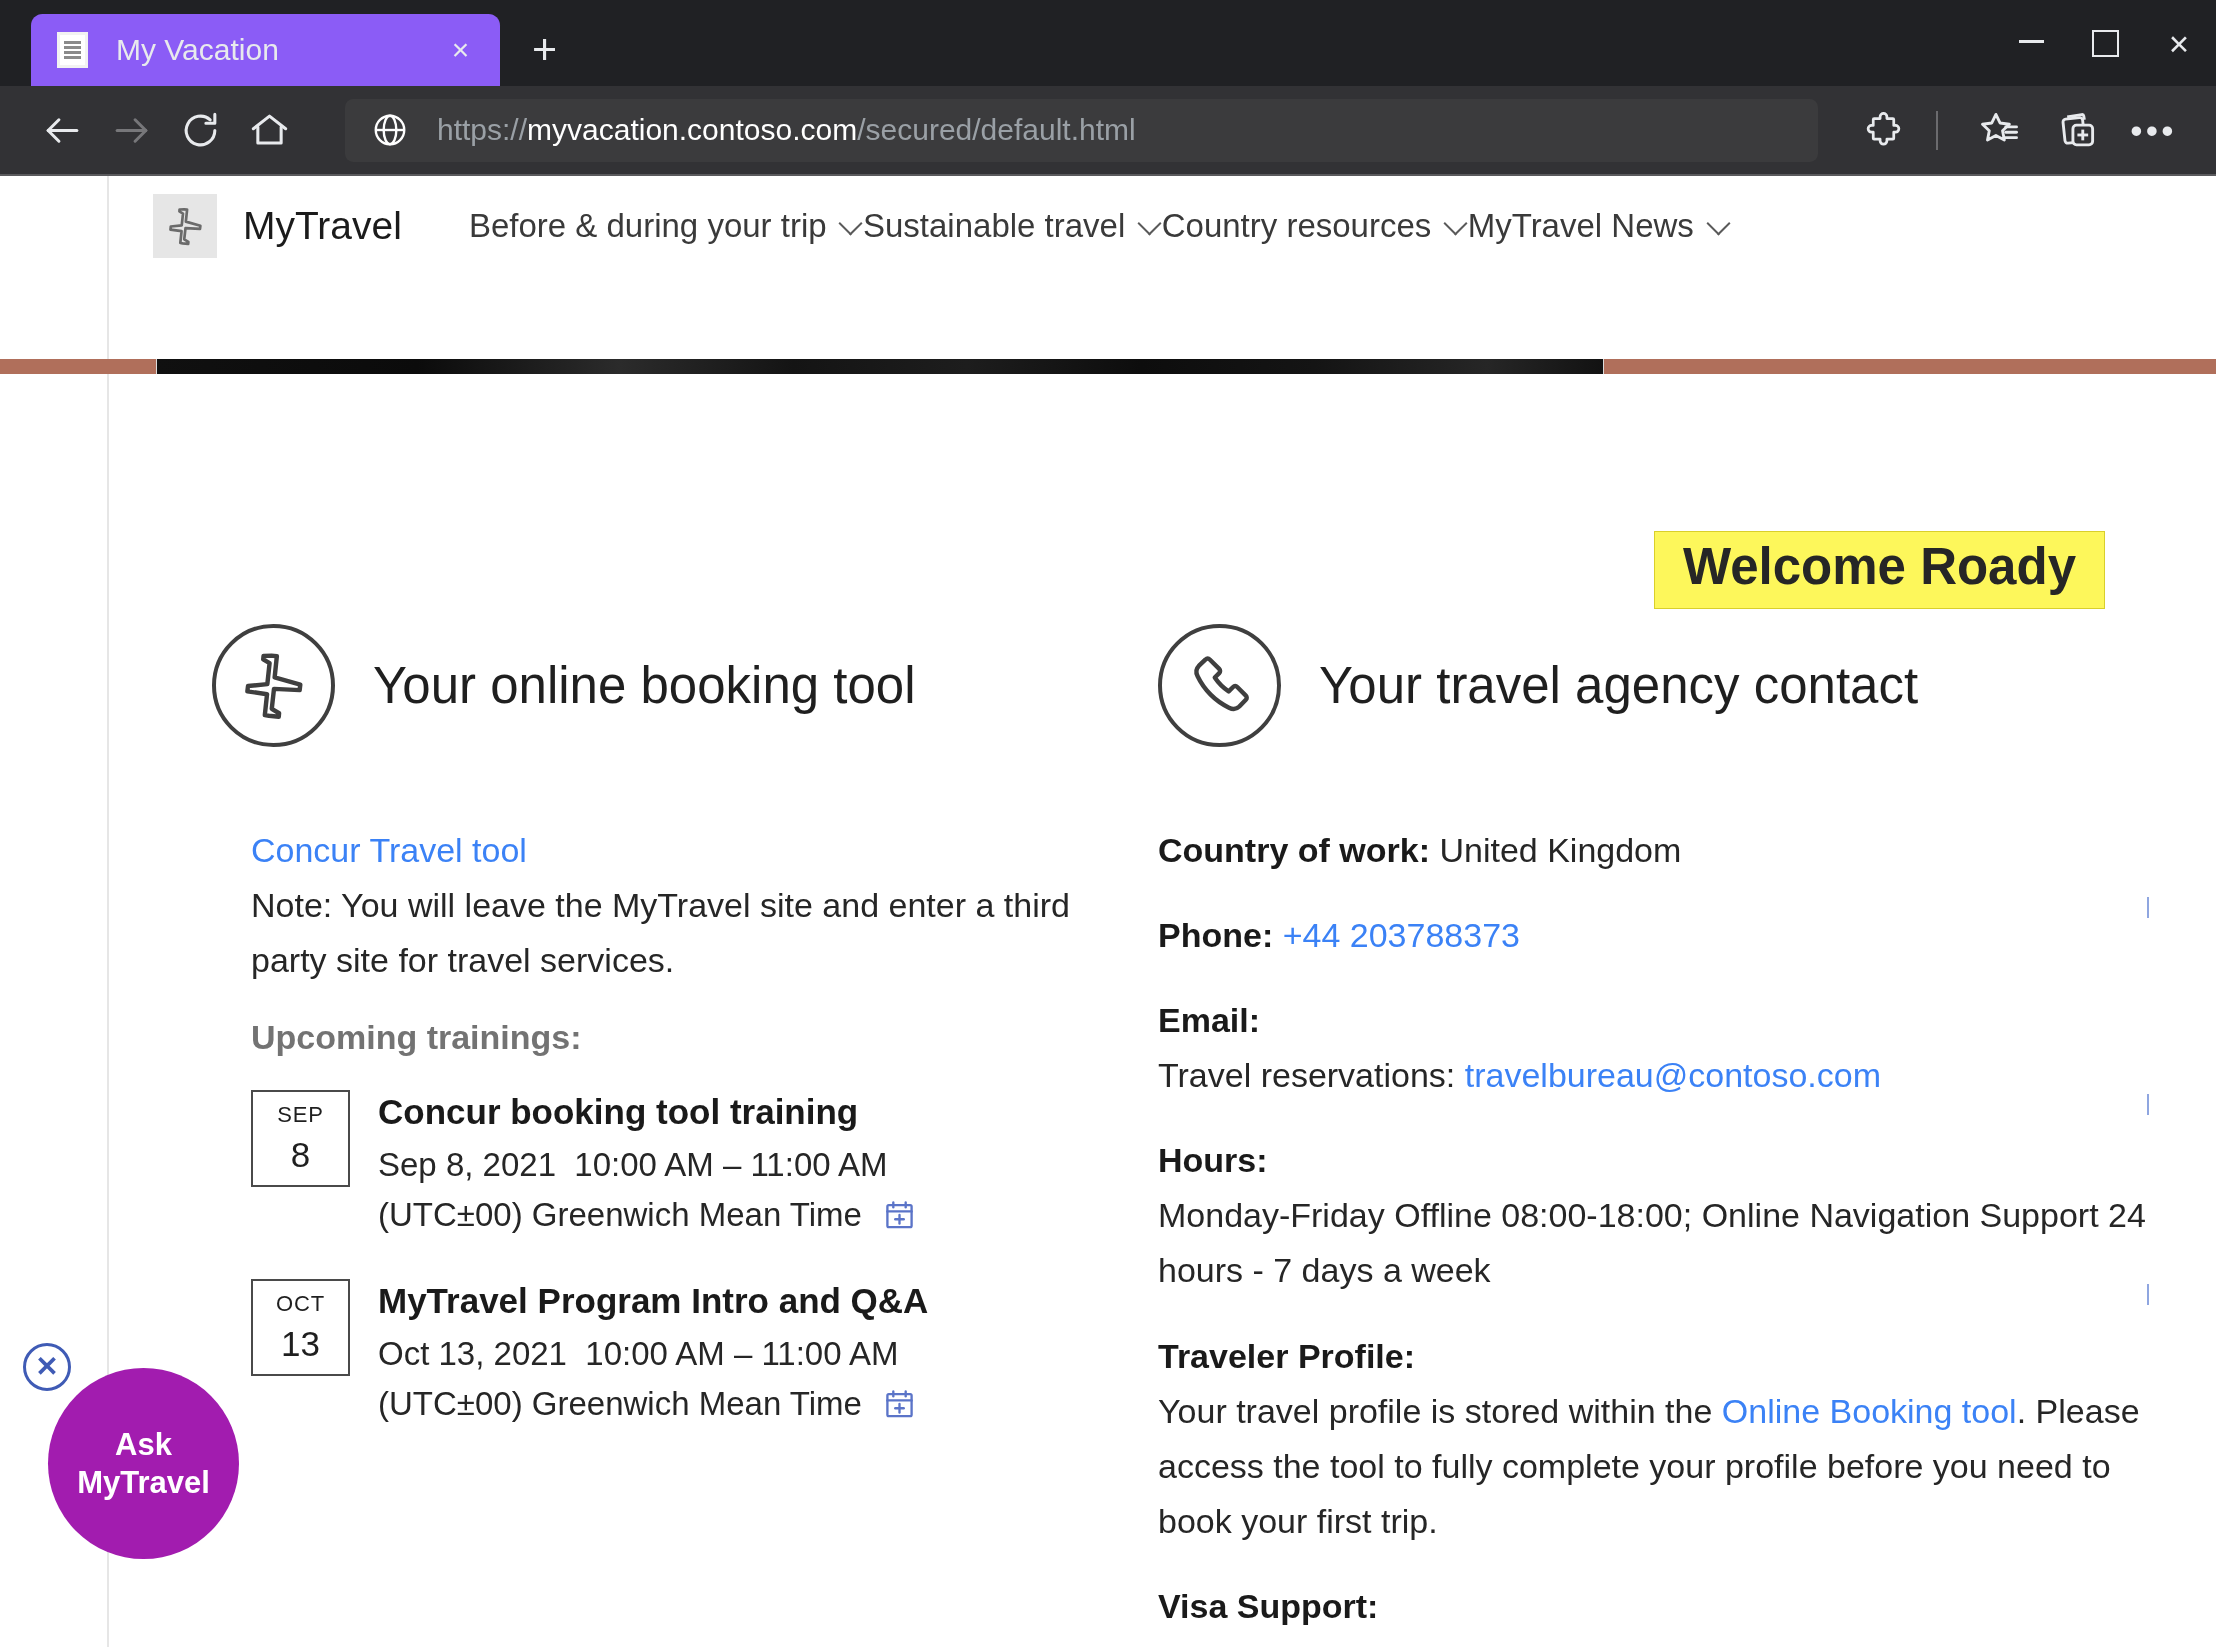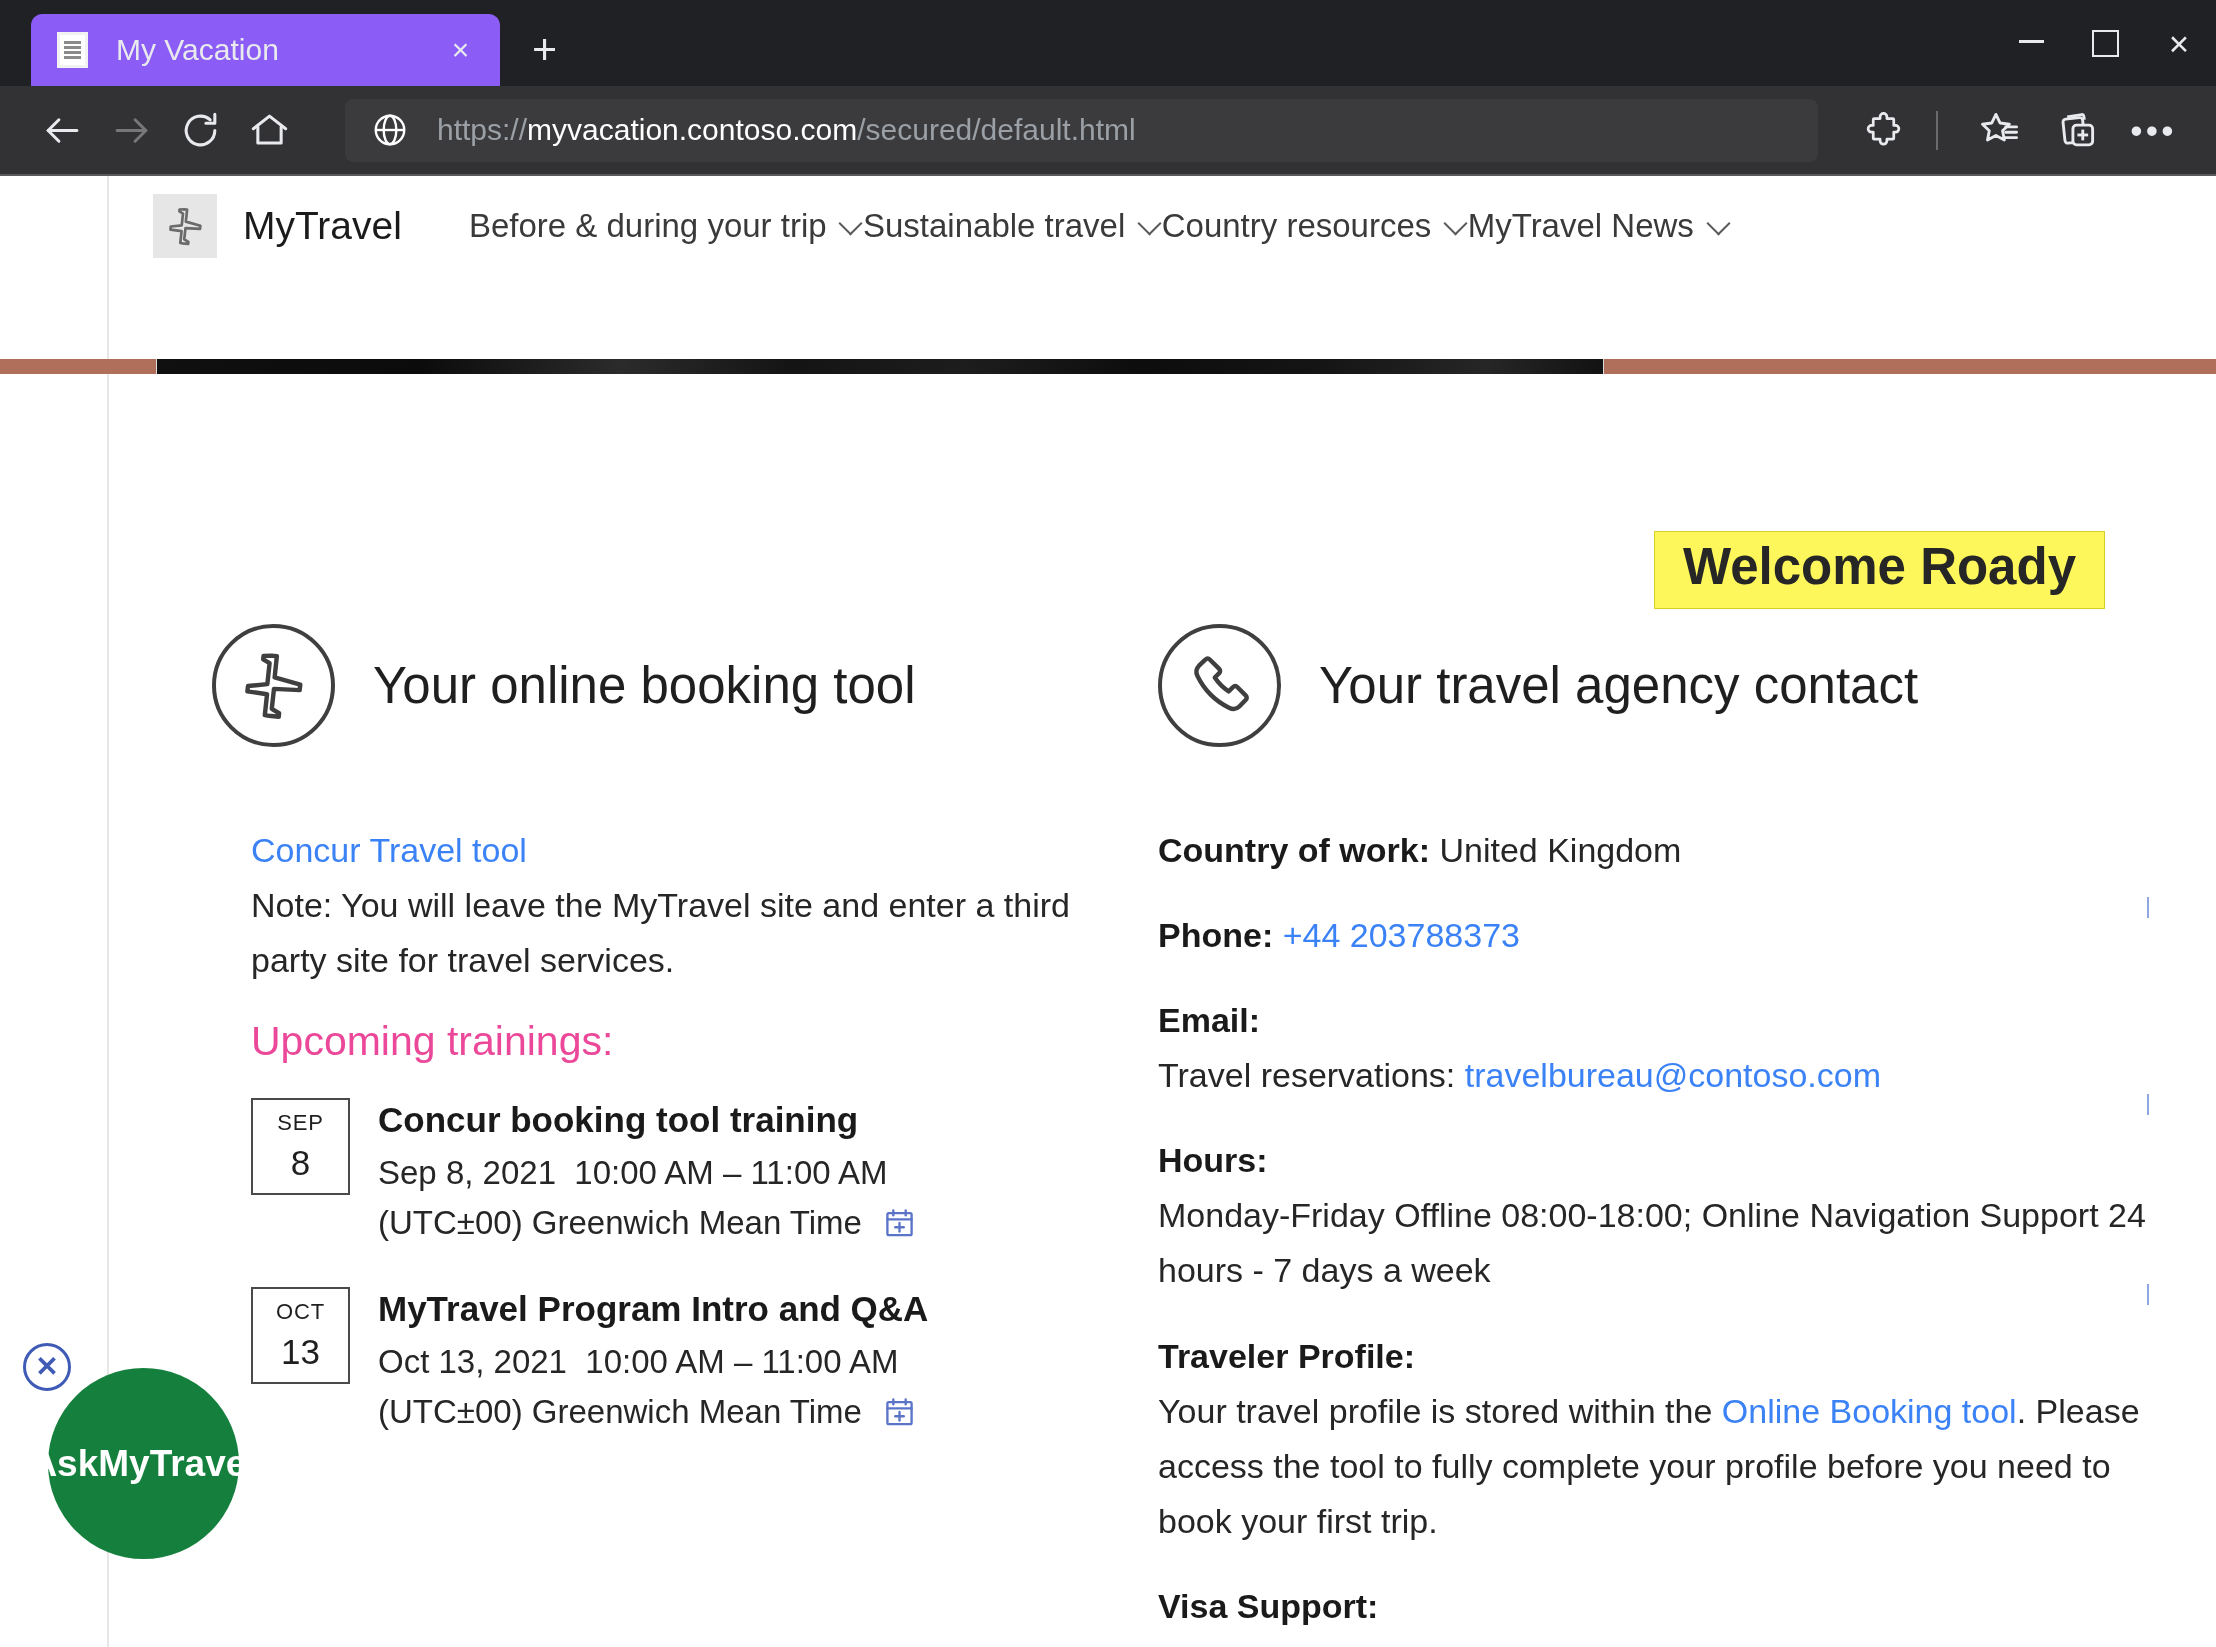--- a/index.html
+++ b/index.html
@@ -234,21 +234,21 @@
     white-space: nowrap;
   }
 
   .body-text { font-size: 34px; color: #262626; line-height: 1.62; }
   a.link, .link { color: #3b82f6; text-decoration: none; }
   .bold { font-weight: 700; color: #1a1a1a; }
   .spacer-sm { height: 30px; }
 
   
   .left-body { padding-left: 39px; }
-  .trainings-label { font-size: 41px; font-weight: 400; color: #ec4899; }
+  .trainings-label { font-size: 34px; font-weight: 700; color: #737373; }
 
   .event {
     display: flex; align-items: flex-start; gap: 28px;
     margin-top: 33px;
   }
   .date-box {
     width: 99px; height: 97px;
     border: 2.5px solid #4a4a4a;
     display: flex; flex-direction: column;
     align-items: center; justify-content: center;
@@ -267,23 +267,23 @@
     right: 15px;
   }
 
   
   .ask-wrap {
     position: absolute; left: 48px; bottom: 82px;
     width: 197px; height: 197px;
   }
   .ask-bubble {
     width: 191px; height: 191px; border-radius: 50%;
-    background: #15803d;
-    color: #ffffff; font-size: 37px; font-weight: 700;
-    display: flex; 
+    background: #a21caf;
+    color: #ffffff; font-size: 31px; font-weight: 700;
+    display: flex; flex-direction: column;
     align-items: center; justify-content: center;
     line-height: 1.22; text-align: center;
   }
   .ask-close {
     position: absolute; left: -25px; top: -25px;
     width: 48px; height: 48px; border-radius: 50%;
     background: #ffffff; border: 3.3px solid #3f5bb5;
     display: flex; align-items: center; justify-content: center;
     color: #3f5bb5; font-size: 28px; font-weight: 700; line-height: 1;
   }

